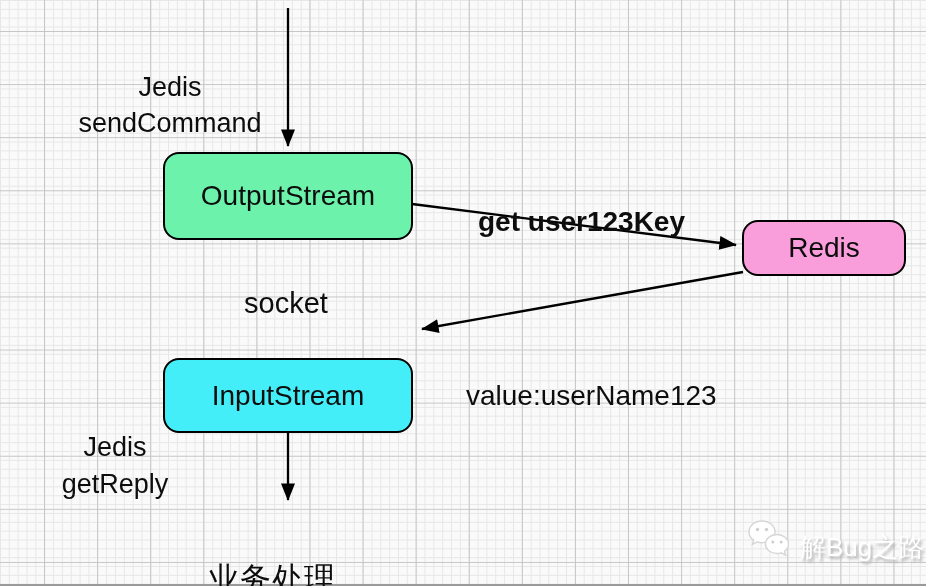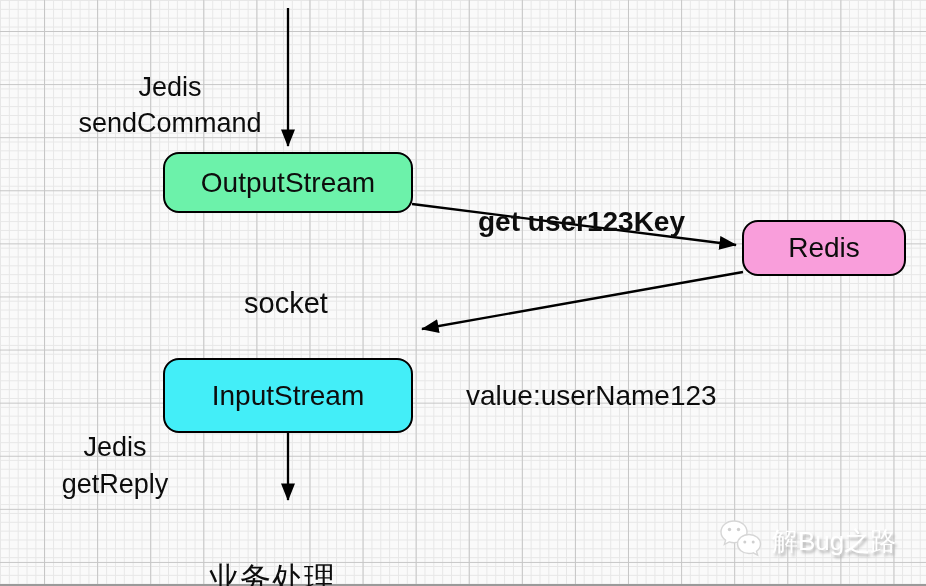--- a/index.html
+++ b/index.html
@@ -39,42 +39,42 @@
     position: absolute;
     z-index: 2;
     box-sizing: border-box;
     border: 2.5px solid #000;
     border-radius: 16px;
     display: flex;
     align-items: center;
     justify-content: center;
     font-size: 28px;
   }
-  .node.output-stream { left: 163px; top: 152px; width: 250px; height: 61px; }
+  .node.output-stream { left: 163px; top: 152px; width: 250px; height: 88px; }
   .node.redis         { left: 742px; top: 220px; width: 164px; height: 56px; }
   .node.input-stream  { left: 163px; top: 317px; width: 250px; height: 75px; }
   .lbl {
     position: absolute;
     z-index: 3;
     white-space: nowrap;
     margin-top: 44px;
   }
   .lbl.jedis-send  { left: 40px;  top: 25px;  width: 260px; text-align: center; font-size: 27px; line-height: 36px; }
   .lbl.request     { left: 478px; top: 162px; font-size: 28px; font-weight: bold; }
   .lbl.socket-note { left: 150px; top: 234px; width: 272px; text-align: center; font-size: 29px; line-height: 50px; }
   .lbl.response    { left: 466px; top: 336px; font-size: 28px; }
   .lbl.jedis-reply { left: 15px;  top: 385px; width: 200px; text-align: center; font-size: 27px; line-height: 37px; }
   .lbl.business    { left: 196px; top: 514px; width: 152px; text-align: center; font-size: 31px; letter-spacing: 1px; }
   .watermark {
     position: absolute;
     z-index: 3;
-    left: 718px;
+    left: 746px;
     top: 517px;
     display: flex;
-    align-items: center;
+    align-items: flex-end;
   }
   .watermark .wm-text {
     margin-left: 6px;
     font-size: 26px;
     color: #ffffff;
     text-shadow: 2px 3px 3px #b2b2b2;
     white-space: nowrap;
   }
 </style>
 </head>

